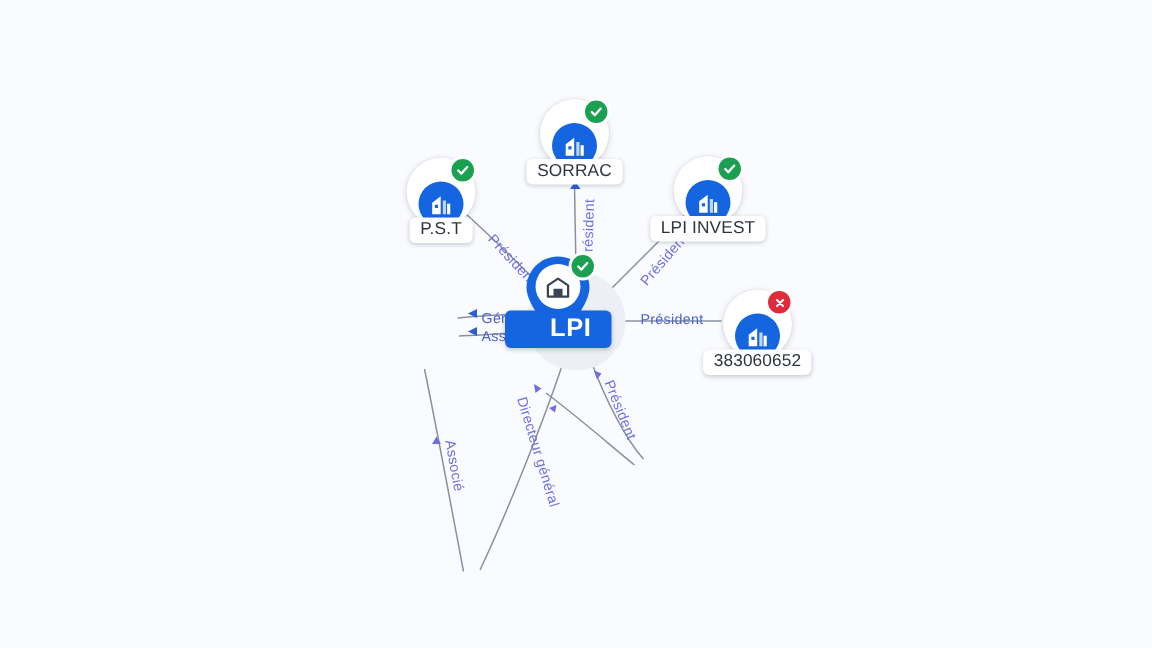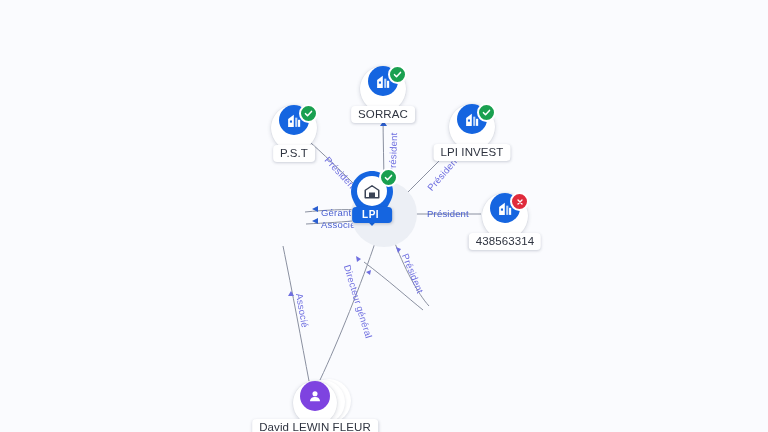--- a/index.html
+++ b/index.html
@@ -11,21 +11,21 @@
   }
   #graph{position:relative;width:768px;height:432px;}
   svg.edges{position:absolute;left:0;top:0;width:768px;height:432px;}
 
   
   .node{position:absolute;transform:translate(-50%,-50%);}
   .disc{
     position:relative;width:46px;height:46px;border-radius:50%;
     background:#ffffff;
     box-shadow:0 1px 4px rgba(40,50,80,.20), 0 0 0 .5px rgba(40,50,80,.05);
-    display:flex;align-items:flex-start;justify-content:center;
+    display:flex;align-items:flex-end;justify-content:center;
   }
   .disc.person{width:44px;height:44px;}
   
   .stack{position:absolute;border-radius:50%;background:#fff;
          box-shadow:0 1px 3px rgba(40,50,80,.16);}
 
   .inner-circle{
     width:30px;height:30px;border-radius:50%;
     background:#1565e0;display:flex;align-items:center;justify-content:center;
   }
@@ -54,21 +54,21 @@
   #center-node{position:absolute;transform:translate(-50%,-50%);}
   .halo{
     position:absolute;left:50%;top:50%;transform:translate(-50%,-50%);
     width:66px;height:66px;border-radius:50%;background:#eceff5;
   }
   .pin-wrap{position:relative;width:48px;height:60px;}
   .pin-chip{
     position:absolute;left:50%;transform:translateX(-50%);
     top:38px;
     background:#1565e0;color:#fff;border-radius:4px;
-    padding:2px 13px 3px 10px;font-size:10px;font-weight:bold;
+    padding:2px 13px 3px 30px;font-size:17px;font-weight:bold;
     letter-spacing:.4px;
     box-shadow:0 1px 3px rgba(40,50,80,.25);
   }
 
   
   .elabel{
     position:absolute;white-space:nowrap;
     font-size:9.5px;color:#6f6fe0;letter-spacing:.2px;
     transform-origin:50% 50%;
     pointer-events:none;
@@ -210,32 +210,19 @@
           <rect x="13" y="8" width="3" height="13" fill="#bcd6f8"></rect>
           <rect x="17" y="11" width="3" height="10" fill="#ffffff"></rect>
           <rect x="5.5" y="12" width="3" height="3" fill="#1565e0"></rect>
         </svg>
       </div>
       <div class="badge err">
         <svg width="8" height="8" viewBox="0 0 12 12">
           <path d="M3,3 L9,9 M9,3 L3,9" fill="none" stroke="#fff" stroke-width="2" stroke-linecap="round"></path>
         </svg>
       </div>
-      <div class="chip">438563314</div>
-    </div>
-  </div>
-
-
-  <div class="node" style="left:315px;top:403px;">
-    <div class="stack" style="width:44px;height:44px;left:14px;top:-2px;"></div>
-    <div class="stack" style="width:44px;height:44px;left:8px;top:-1px;"></div>
-    <div class="disc person">
-      <div class="inner-circle purple">
-        <svg width="16" height="16" viewBox="0 0 24 24">
-          <circle cx="12" cy="8.5" r="3.8" fill="#ffffff"></circle>
-          <path d="M4.5,20 C4.5,15.6 8,13.4 12,13.4 C16,13.4 19.5,15.6 19.5,20 Z" fill="#ffffff"></path>
-        </svg>
-      </div>
-      <div class="chip person-chip">David LEWIN FLEUR</div>
-    </div>
-  </div>
+      <div class="chip">383060652</div>
+    </div>
+  </div>
+
+
 
 </div>
 
 </body></html>

